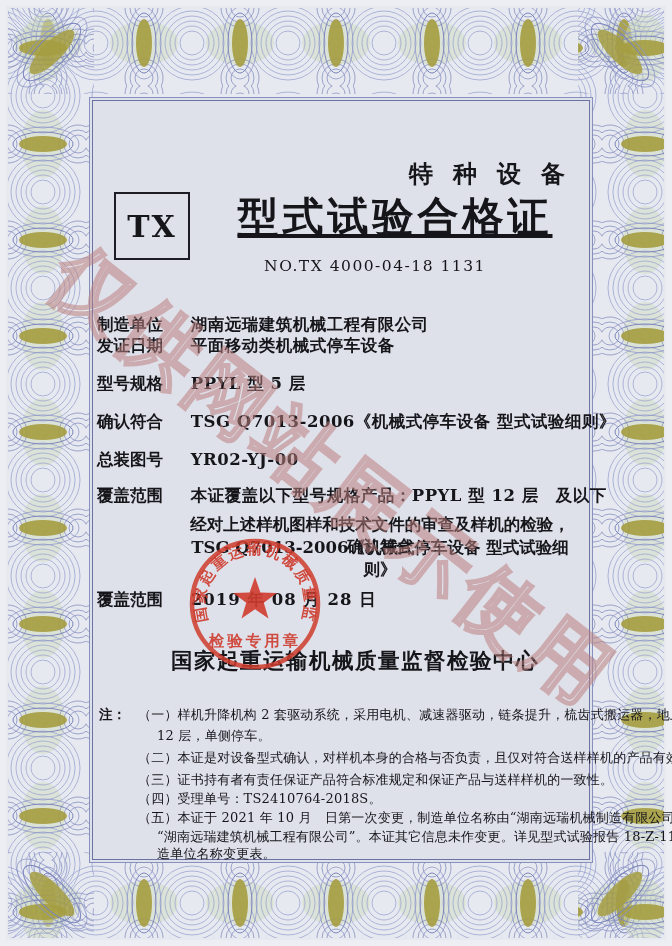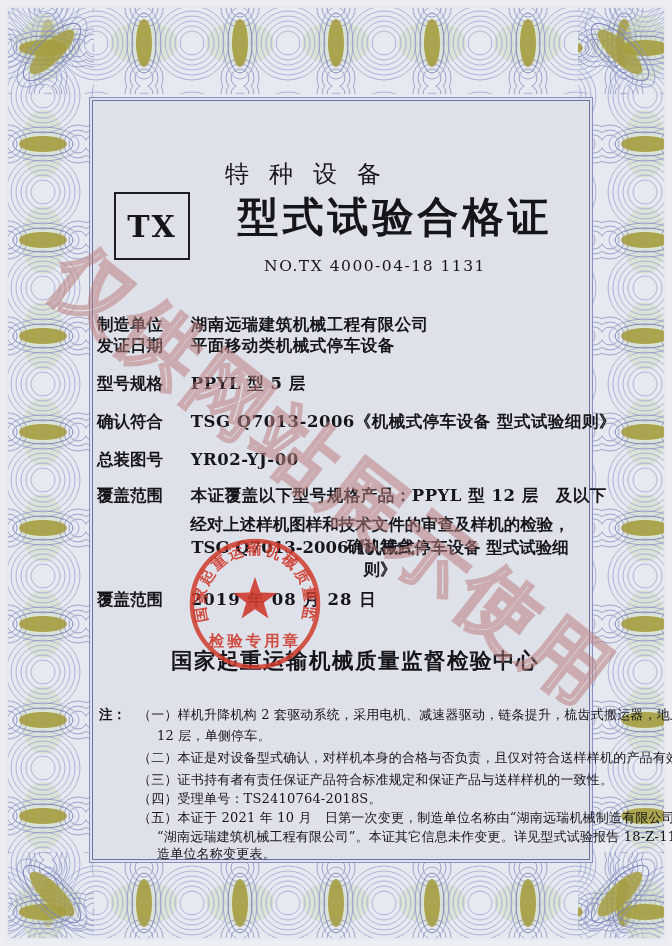--- a/index.html
+++ b/index.html
@@ -8,24 +8,24 @@
   .border-svg{position:absolute;left:0;top:0;z-index:1;}
   .inner{position:absolute;left:92px;top:100px;width:496px;height:758px;
          background:#dfe1ea;border:1px solid #6b73a4;box-shadow:0 0 0 2px #dfe1ea,0 0 0 3px #8790bd;
          z-index:2;}
   .content{position:absolute;left:0;top:0;width:672px;height:946px;z-index:3;color:#15151a;}
   .abs{position:absolute;}
   
   .tx-box{left:114px;top:192px;width:72px;height:64px;border:2px solid #1c1c22;
           display:flex;align-items:center;justify-content:center;
           font-size:30px;font-weight:bold;letter-spacing:2px;background:transparent;}
-  .category{left:205px;top:158px;width:380px;text-align:left;font-size:24px;font-weight:400;
+  .category{left:205px;top:158px;width:380px;text-align:right;font-size:24px;font-weight:700;
             letter-spacing:20px;text-indent:20px;}
   .title{left:195px;top:190px;width:400px;text-align:center;font-size:41px;font-weight:bold;
-         letter-spacing:4px;}
+         letter-spacing:4px;text-decoration:underline;}
   .cert-no{left:190px;top:257px;width:370px;text-align:center;font-size:15.5px;letter-spacing:1.5px;}
   
   .frow{left:97px;width:470px;font-size:16.5px;font-weight:600;white-space:nowrap;}
   .frow .lab{display:inline-block;width:72px;}
   .frow .val{display:inline-block;margin-left:16px;letter-spacing:.5px;}
   .para{left:185px;width:390px;font-size:16.5px;font-weight:600;line-height:22px;text-align:center;}
   
   .issue{left:97px;top:589px;font-size:16.5px;font-weight:600;}
   .issue .lab{display:inline-block;width:72px;}
   .issue .val{display:inline-block;margin-left:16px;letter-spacing:1px;}

